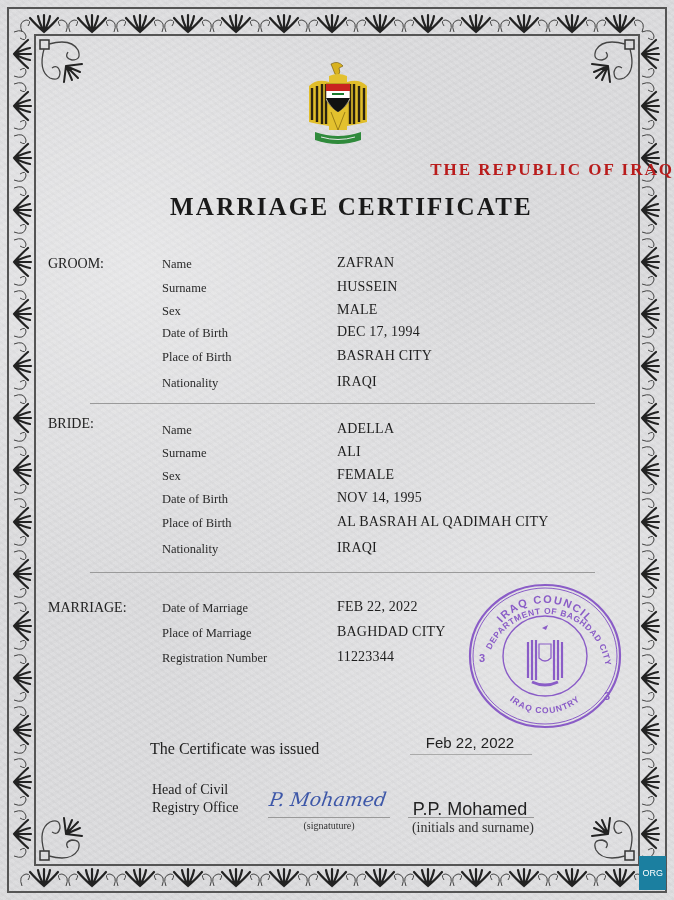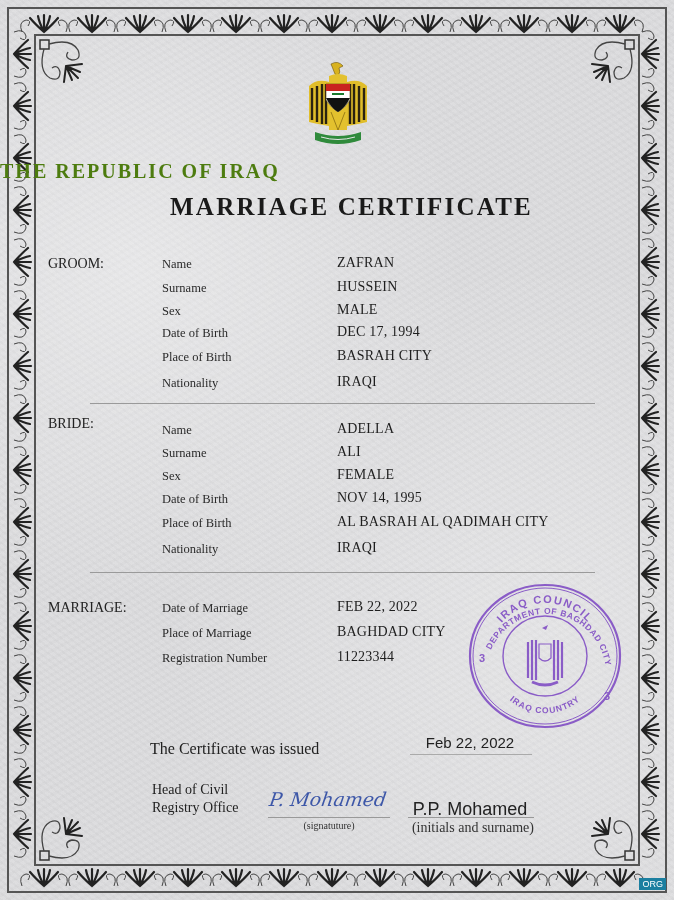--- a/index.html
+++ b/index.html
@@ -31,22 +31,22 @@
   .orn-strip { position: absolute; overflow: hidden; }
   .orn-top { left: 14px; right: 14px; top: 12px; height: 22px; }
   .orn-bottom { left: 14px; right: 14px; bottom: 12px; height: 22px; }
   .orn-left { top: 14px; bottom: 14px; left: 12px; width: 22px; }
   .orn-right { top: 14px; bottom: 14px; right: 12px; width: 22px; }
   .corner-swirl { position: absolute; width: 70px; height: 70px; }
 
   
   .emblem { position: absolute; left: 305px; top: 60px; width: 66px; height: 86px; }
   .republic {
-    position: absolute; left: 0; right: 0; top: 160px; text-align: left;
-    font-size: 20px; letter-spacing: 2px; font-weight: 600; color: #4d7c0f;
+    position: absolute; left: 0; right: 0; top: 160px; text-align: right;
+    font-size: 17px; letter-spacing: 2px; font-weight: 600; color: #b91c1c;
   }
   .title {
     position: absolute; left: 0; right: 0; top: 193px; text-align: center;
     font-size: 25px; letter-spacing: 2.2px; font-weight: 600; color: #1a1a1a; padding-left: 29px;
   }
 
   
   .section-label {
     position: absolute; left: 48px; font-size: 14px; color: #222;
   }
@@ -81,21 +81,21 @@
   .sig-caption { position: absolute; left: 268px; top: 820px; width: 122px; text-align: center; font-size: 10px; color: #333; }
   .name-printed {
     position: absolute; left: 408px; top: 799px; width: 124px; text-align: center;
     font-family: "Liberation Sans", "DejaVu Sans", sans-serif; font-size: 18px; color: #222;
   }
   .name-line { position: absolute; left: 408px; top: 817px; width: 126px; height: 1px; background: #999; }
   .name-caption { position: absolute; left: 408px; top: 820px; width: 126px; text-align: right; font-size: 14px; color: #333; }
 
   .org-badge {
     position: absolute; right: 8px; bottom: 10px; background: #1b7fa0; color: #fff;
-    font-family: "Liberation Sans", "DejaVu Sans", sans-serif; font-size: 9px; padding: 1px 3px;
+    font-family: "Liberation Sans", "DejaVu Sans", sans-serif; font-size: 9px; padding: 12px 3px;
   }
 </style>
 </head>
 <body>
 
 <div class="paper"></div>
 
 <div class="frame-outer"></div>
 <div class="frame-inner"></div>
 

